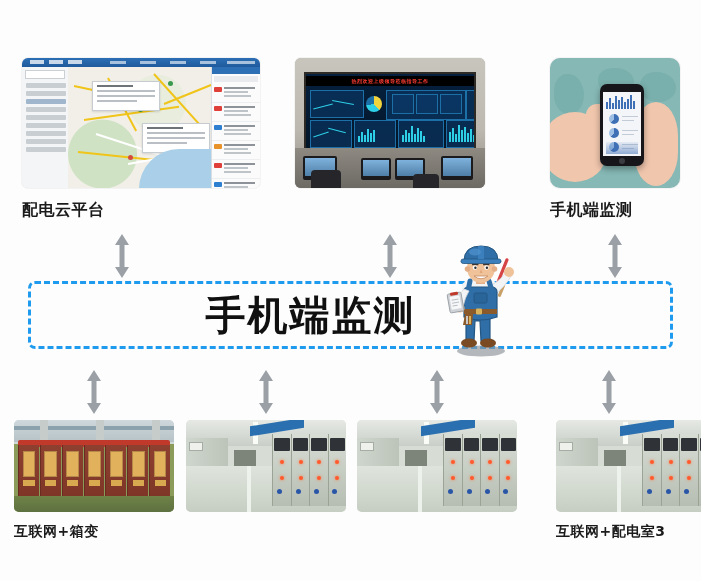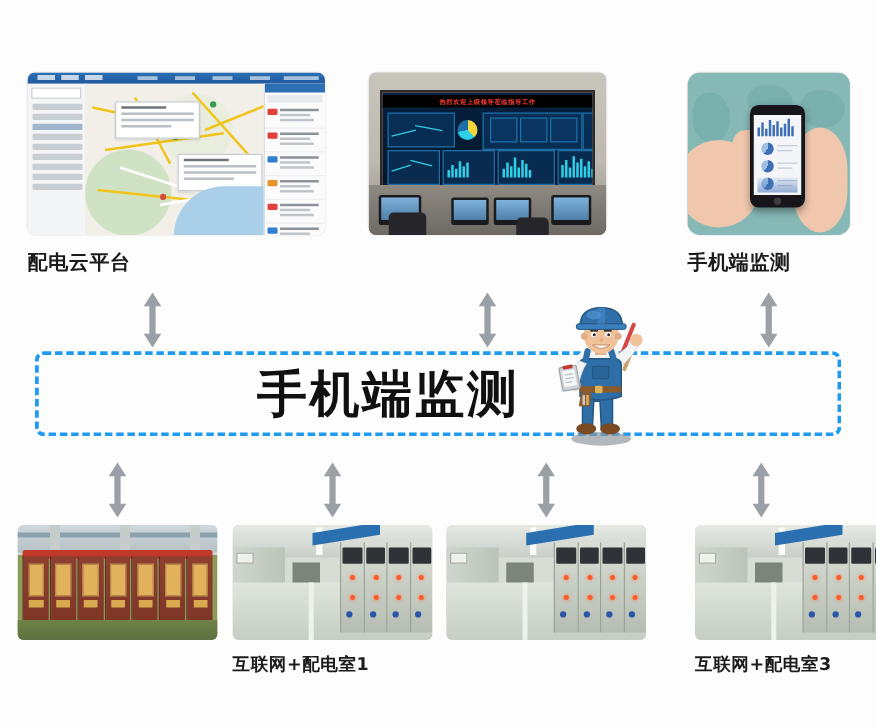--- a/index.html
+++ b/index.html
@@ -608,20 +608,21 @@
             </div>
           <div class="cab">
               <div class="win"></div>
               <div class="knb"></div>
             </div>
         </div>
         <div class="stripe"></div>
         <div class="floor"></div>
       </div>
     </div>
+    <div class="caption bottom-caption">互联网+箱变</div>
   </div>
 
   <div class="node" id="node-room-1">
     <div class="bottom-thumb">
       <div class="dr">
         <div class="ceiling"></div>
         <div class="lightbar"></div>
         <div class="blue"></div>
         <div class="leftwall">
             <div class="p"></div>
@@ -650,21 +651,20 @@
             </div>
           <div class="c">
               <div class="blk"></div>
               <div class="led" style="top:36%"></div>
               <div class="led" style="top:58%"></div>
               <div class="sw2" style="top:76%"></div>
             </div>
         </div>
       </div>
     </div>
-    <div class="caption bottom-caption">互联网+配电室1</div>
   </div>
 
   <div class="node" id="node-room-2">
     <div class="bottom-thumb">
       <div class="dr">
         <div class="ceiling"></div>
         <div class="lightbar"></div>
         <div class="blue"></div>
         <div class="leftwall">
             <div class="p"></div>

